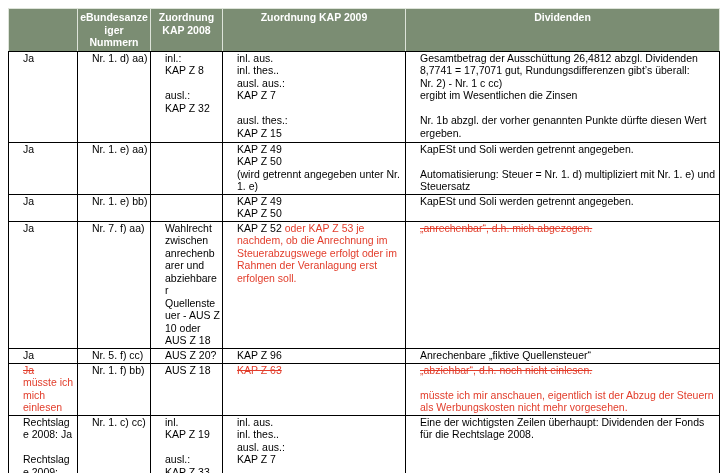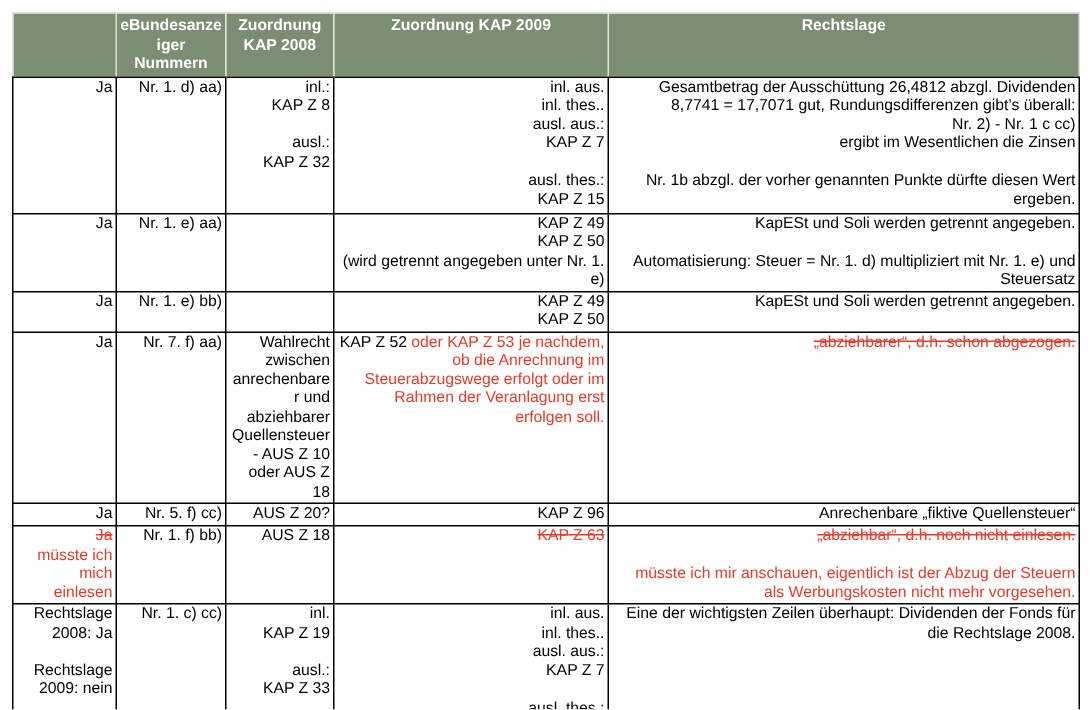--- a/index.html
+++ b/index.html
@@ -28,22 +28,22 @@
   th{
     background:var(--header-bg);color:var(--header-text);
     font-weight:bold;text-align:center;vertical-align:top;
     border:1px solid var(--header-border);
     border-bottom:1px solid var(--body-border);
     padding:2px 2px;height:36px;
     overflow-wrap:break-word;word-wrap:break-word;
   }
   td{
     border:1px solid var(--body-border);
-    vertical-align:top;text-align:right;
-    padding:0 2px 1px 2px;
+    vertical-align:top;text-align:left;
+    padding:0 2px 1px 14px;
     overflow-wrap:break-word;word-wrap:break-word;margin-left:28px;
   }
   tbody tr:nth-child(1) td{height:89px}
   tbody tr:nth-child(2) td{height:46px}
   tbody tr:nth-child(3) td{height:22px}
   tbody tr:nth-child(4) td{height:106px}
   tbody tr:nth-child(5) td{height:13px}
   tbody tr:nth-child(6) td{height:45px}
   tbody tr:nth-child(7) td{height:82px}
   tbody tr:last-child td{border-bottom:1px solid var(--bottom-edge);}
@@ -61,21 +61,21 @@
         <col class="c3">
         <col class="c4">
         <col class="c5">
     </colgroup>
     <thead>
       <tr>
         <th></th>
         <th>eBundesanzeiger Nummern</th>
         <th>Zuordnung KAP 2008</th>
         <th>Zuordnung KAP 2009</th>
-        <th>Rechtslage</th>
+        <th>Dividenden</th>
       </tr>
     </thead>
     <tbody>
         <tr>
           <td><span>Ja</span></td>
           <td><span>Nr. 1. d) aa)</span></td>
           <td><span>inl.:<br>KAP Z 8<br><br>ausl.:<br>KAP Z 32</span></td>
           <td><span>inl. aus.<br>inl. thes..<br>ausl. aus.:<br>KAP Z 7<br><br>ausl. thes.:<br>KAP Z 15</span></td>
           <td><span>Gesamtbetrag der Ausschüttung 26,4812 abzgl. Dividenden 8,7741 = 17,7071 gut, Rundungsdifferenzen gibt’s überall:<br>Nr. 2) - Nr. 1 c cc)<br>ergibt im Wesentlichen die Zinsen<br><br>Nr. 1b abzgl. der vorher genannten Punkte dürfte diesen Wert ergeben.</span></td>
         </tr>
@@ -91,21 +91,21 @@
           <td><span>Nr. 1. e) bb)</span></td>
           <td></td>
           <td><span>KAP Z 49<br>KAP Z 50</span></td>
           <td><span>KapESt und Soli werden getrennt angegeben.</span></td>
         </tr>
         <tr>
           <td><span>Ja</span></td>
           <td><span>Nr. 7. f) aa)</span></td>
           <td><span>Wahlrecht zwischen anrechenbarer und abziehbarer Quellensteuer - AUS Z 10 oder AUS Z 18</span></td>
           <td><span>KAP Z 52 </span><span class="red">oder KAP Z 53 je nachdem, ob die Anrechnung im Steuerabzugswege erfolgt oder im Rahmen der Veranlagung erst erfolgen soll.</span></td>
-          <td><span class="red strike">„abziehbarer“, d.h. schon abgezogen.</span></td>
+          <td><span class="red strike">„anrechenbar“, d.h. mich abgezogen.</span></td>
         </tr>
         <tr>
           <td><span>Ja</span></td>
           <td><span>Nr. 5. f) cc)</span></td>
           <td><span>AUS Z 20?</span></td>
           <td><span>KAP Z 96</span></td>
           <td><span>Anrechenbare „fiktive Quellensteuer“</span></td>
         </tr>
         <tr>
           <td><span class="red strike">Ja</span><span class="red"><br>müsste ich mich einlesen</span></td>

